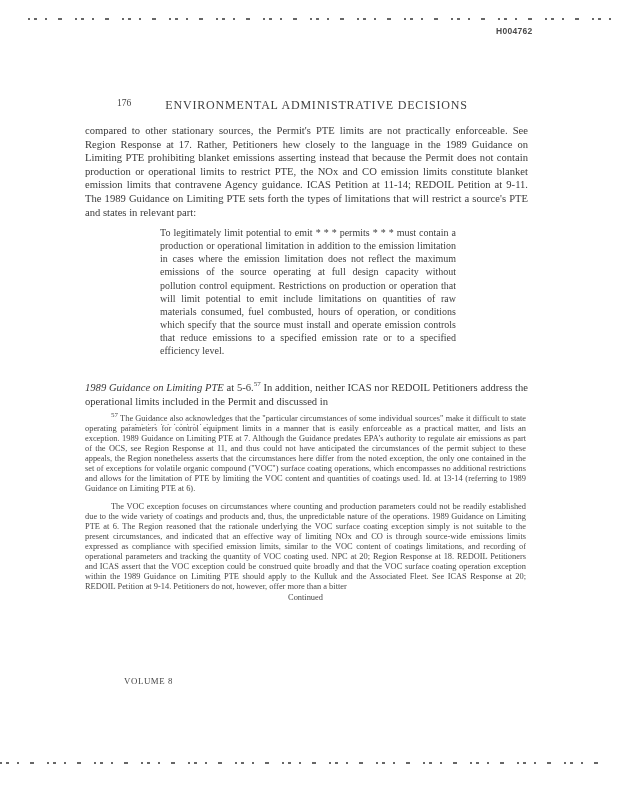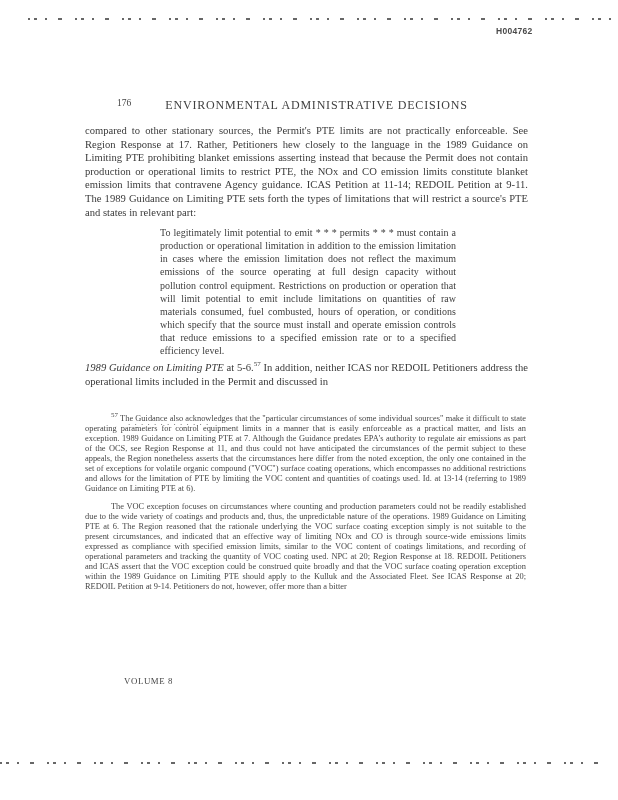--- a/index.html
+++ b/index.html
@@ -72,21 +72,21 @@
     width: 443px;
   }
   .body-para {
     margin: 0;
     font-size: 10.6px;
     line-height: 13.6px;
     text-align: justify;
     color: #3a3a3a;
   }
   .blockquote {
-    margin: 7px 72px 4px 75px;
+    margin: 7px 72px 24px 75px;
     font-size: 10px;
     line-height: 13.1px;
     text-align: justify;
     color: #3e3e3e;
   }
   .citation-para {
     margin: 0;
     font-size: 10.6px;
     line-height: 13.6px;
     text-align: justify;
@@ -152,19 +152,20 @@
     <div class="blockquote">To legitimately limit potential to emit * * * permits * * * must contain a production or operational limitation in addition to the emission limitation in cases where the emission limitation does not reflect the maximum emissions of the source operating at full design capacity without pollution control equipment. Restrictions on production or operation that will limit potential to emit include limitations on quantities of raw materials consumed, fuel combusted, hours of operation, or conditions which specify that the source must install and operate emission controls that reduce emissions to a specified emission rate or to a specified efficiency level.</div>
 
     <p class="citation-para"><span class="ital">1989 Guidance on Limiting PTE</span><span> at 5-6.</span><sup class="fn-ref">57</sup><span> In addition, neither ICAS nor REDOIL Petitioners address the operational limits included in the Permit and discussed in</span></p>
   </div>
 
   <div class="fn-separator scan-blur">. . . . . . . . . . . . .</div>
 
   <div class="footnotes scan-blur">
     <p><sup class="fn-ref">57</sup> <span>The Guidance also acknowledges that the "particular circumstances of some individual sources" make it difficult to state operating parameters for control equipment limits in a manner that is easily enforceable as a practical matter, and lists an exception. 1989 Guidance on Limiting PTE at 7. Although the Guidance predates EPA's authority to regulate air emissions as part of the OCS, see Region Response at 11, and thus could not have anticipated the circumstances of the permit subject to these appeals, the Region nonetheless asserts that the circumstances here differ from the noted exception, the only one contained in the set of exceptions for volatile organic compound ("VOC") surface coating operations, which encompasses no additional restrictions and allows for the limitation of PTE by limiting the VOC content and quantities of coatings used. Id. at 13-14 (referring to 1989 Guidance on Limiting PTE at 6).</span></p>
     <p>The VOC exception focuses on circumstances where counting and production parameters could not be readily established due to the wide variety of coatings and products and, thus, the unpredictable nature of the operations. 1989 Guidance on Limiting PTE at 6. The Region reasoned that the rationale underlying the VOC surface coating exception simply is not suitable to the present circumstances, and indicated that an effective way of limiting NOx and CO is through source-wide emissions limits expressed as compliance with specified emission limits, similar to the VOC content of coatings limitations, and recording of operational parameters and tracking the quantity of VOC coating used. NPC at 20; Region Response at 18. REDOIL Petitioners and ICAS assert that the VOC exception could be construed quite broadly and that the VOC surface coating operation exception within the 1989 Guidance on Limiting PTE should apply to the Kulluk and the Associated Fleet. See ICAS Response at 20; REDOIL Petition at 9-14. Petitioners do not, however, offer more than a bitter</p>
+    <p class="continued-line">Continued</p>
   </div>
 
   <div class="footer-volume scan-blur">VOLUME 8</div>
 
   <div id="artifact-bottom" class="artifact-line"></div>
 
 </div>
 
 </body></html>

